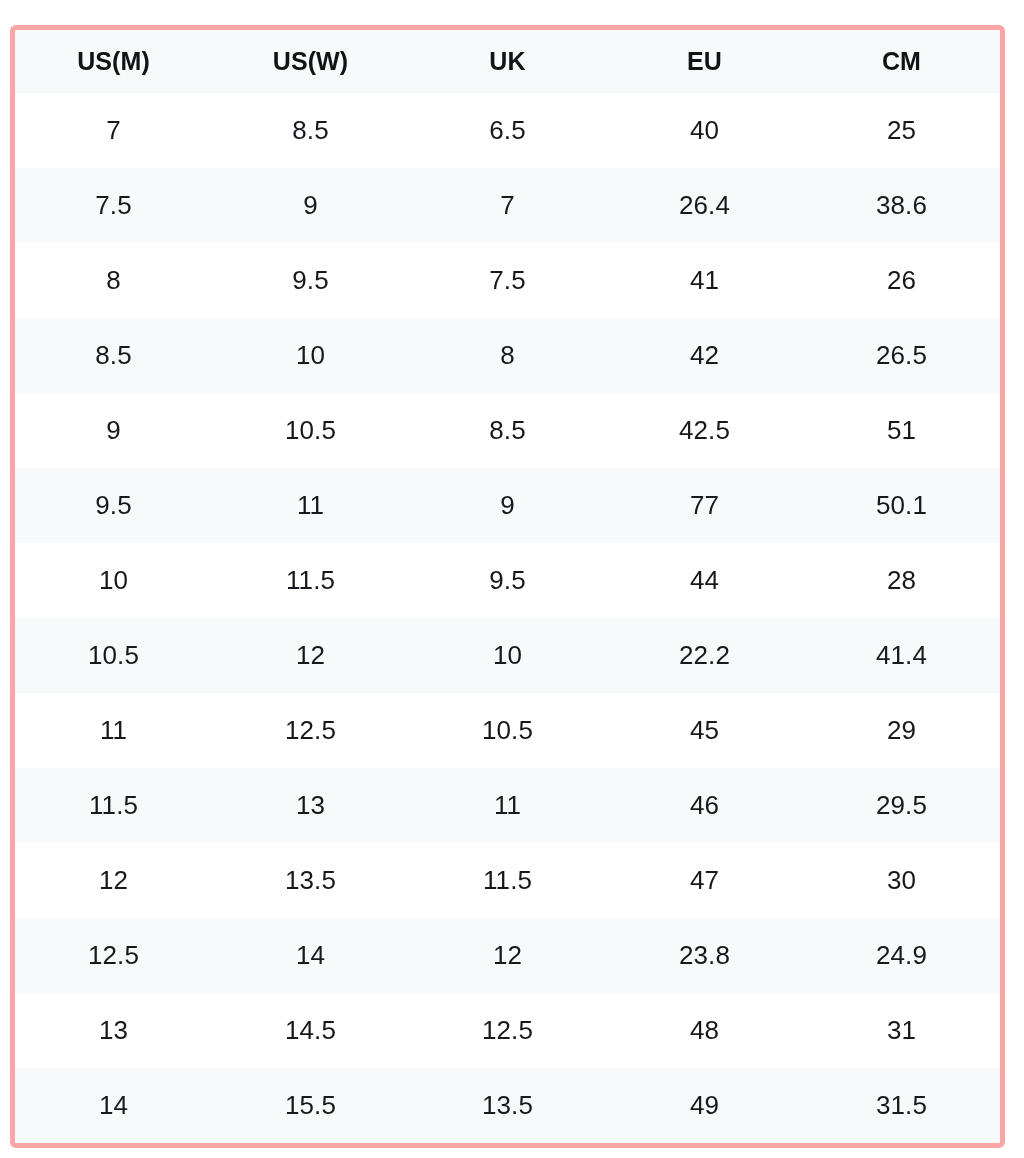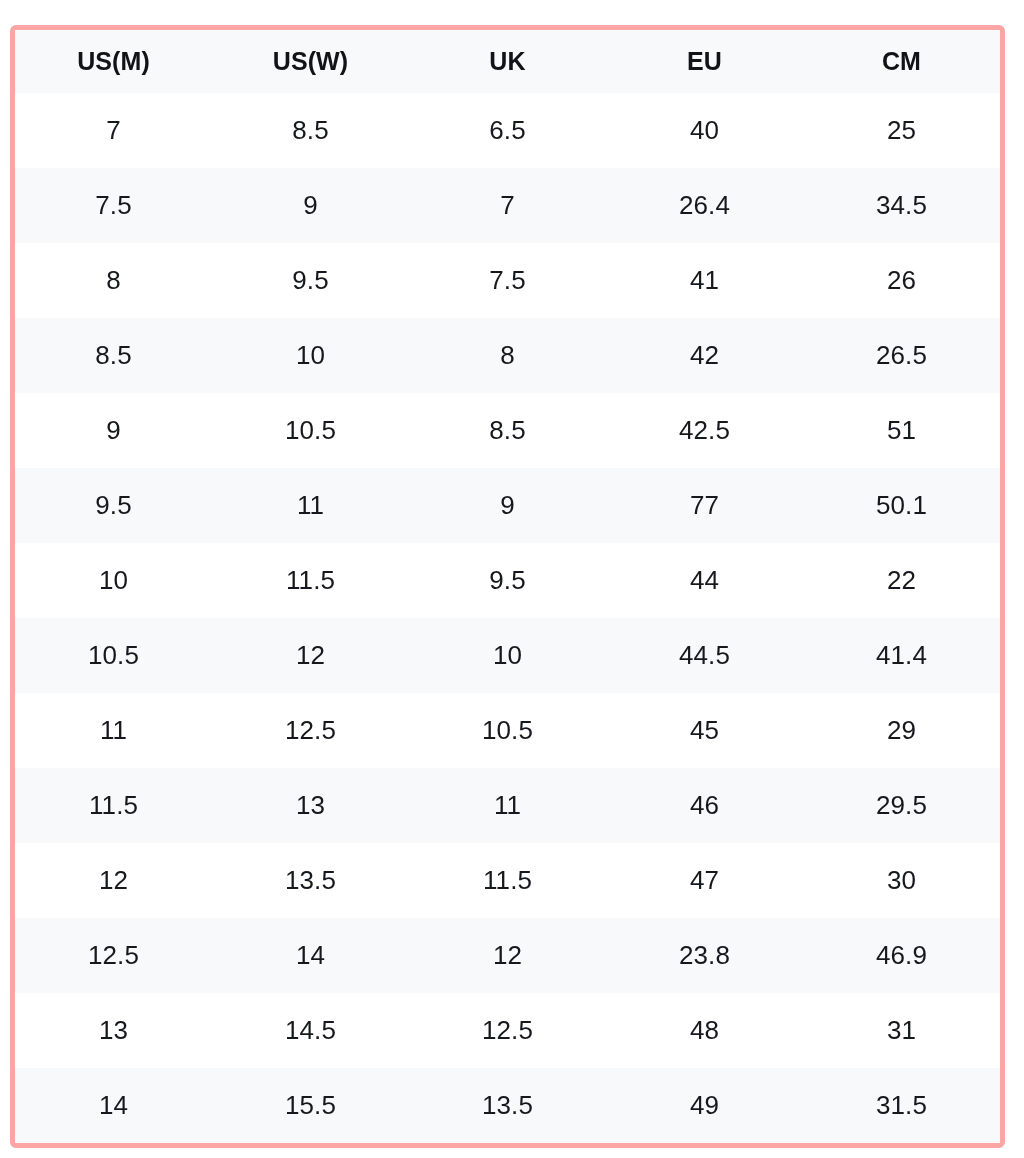--- a/index.html
+++ b/index.html
@@ -88,21 +88,21 @@
             <td>8.5</td>
             <td>6.5</td>
             <td>40</td>
             <td>25</td>
           </tr>
           <tr class="row-odd">
             <td>7.5</td>
             <td>9</td>
             <td>7</td>
             <td>26.4</td>
-            <td>34.5</td>
+            <td>38.6</td>
           </tr>
           <tr class="row-even">
             <td>8</td>
             <td>9.5</td>
             <td>7.5</td>
             <td>41</td>
             <td>26</td>
           </tr>
           <tr class="row-odd">
             <td>8.5</td>
@@ -123,27 +123,27 @@
             <td>11</td>
             <td>9</td>
             <td>77</td>
             <td>50.1</td>
           </tr>
           <tr class="row-even">
             <td>10</td>
             <td>11.5</td>
             <td>9.5</td>
             <td>44</td>
-            <td>22</td>
+            <td>28</td>
           </tr>
           <tr class="row-odd">
             <td>10.5</td>
             <td>12</td>
             <td>10</td>
-            <td>44.5</td>
+            <td>22.2</td>
             <td>41.4</td>
           </tr>
           <tr class="row-even">
             <td>11</td>
             <td>12.5</td>
             <td>10.5</td>
             <td>45</td>
             <td>29</td>
           </tr>
           <tr class="row-odd">
@@ -158,21 +158,21 @@
             <td>13.5</td>
             <td>11.5</td>
             <td>47</td>
             <td>30</td>
           </tr>
           <tr class="row-odd">
             <td>12.5</td>
             <td>14</td>
             <td>12</td>
             <td>23.8</td>
-            <td>46.9</td>
+            <td>24.9</td>
           </tr>
           <tr class="row-even">
             <td>13</td>
             <td>14.5</td>
             <td>12.5</td>
             <td>48</td>
             <td>31</td>
           </tr>
           <tr class="row-odd">
             <td>14</td>

